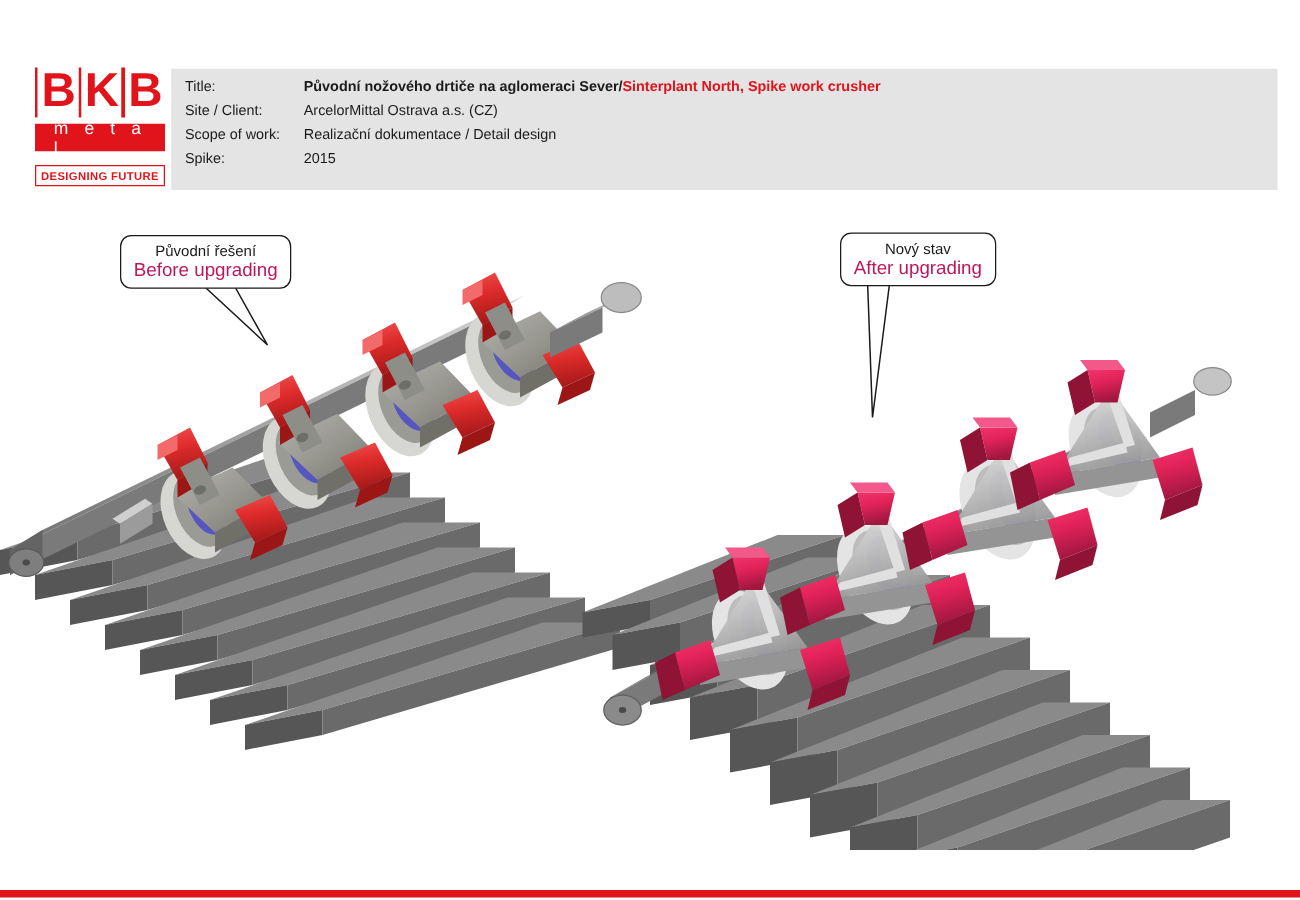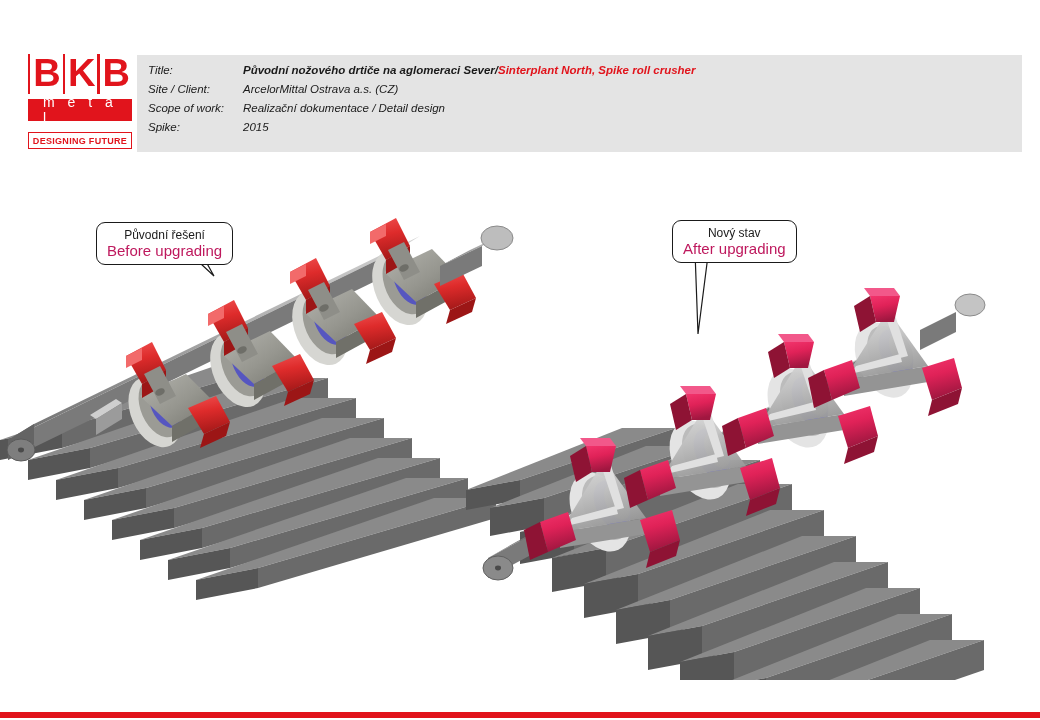--- a/index.html
+++ b/index.html
@@ -37,29 +37,29 @@
     display:flex;align-items:center;justify-content:center;
     box-sizing:border-box;background:#fff;
   }
   .logo-tag span{color:#E1141C;font-size:9px;font-weight:bold;letter-spacing:.3px;}
 
   
   .header-band{
     position:absolute;left:137px;top:55px;width:885px;height:97px;
     background:#E4E4E4;
   }
-  .hdr-rows{position:absolute;left:148px;top:64px;width:870px;font-style:italic;}
+  .hdr-rows{position:absolute;left:148px;top:64px;width:870px;}
   .hdr-row{display:flex;align-items:baseline;height:19px;}
   .hdr-label{width:95px;flex:0 0 95px;font-size:11.5px;color:#1a1a1a;}
   .hdr-value{font-size:11.5px;color:#1a1a1a;}
   .hdr-value.bold{font-weight:bold;}
   .hdr-value .red{color:#E1141C;font-weight:bold;}
 
   
-  .callout{position:absolute;box-sizing:border-box;margin-top:34px;}
+  .callout{position:absolute;box-sizing:border-box;}
   .callout-box{
     border:1.3px solid #1a1a1a;border-radius:9px;background:#fff;
     padding:4px 10px 5px 10px;text-align:center;position:relative;z-index:3;
   }
   .callout-line1{font-size:12px;color:#1a1a1a;line-height:16px;white-space:nowrap;}
   .callout-line2{font-size:15px;color:#be185d;line-height:16px;white-space:nowrap;}
   .callout-tail{position:absolute;left:0;top:0;overflow:visible;z-index:2;}
 
   
   .art{position:absolute;left:0;top:160px;width:1040px;height:520px;}
@@ -90,21 +90,21 @@
     <div class="logo-tag">
       <span>DESIGNING FUTURE</span>
     </div>
   </div>
 
   <div class="header-band"></div>
   <div class="hdr-rows">
 
     <div class="hdr-row">
       <div class="hdr-label">Title:</div>
-      <div class="hdr-value bold"><span>Původní nožového drtiče na aglomeraci Sever/</span><span class="red">Sinterplant North, Spike roll crusher</span></div>
+      <div class="hdr-value bold"><span>Původní nožového drtiče na aglomeraci Sever/</span><span class="red">Sinterplant North, Spike work crusher</span></div>
     </div>
 
     <div class="hdr-row">
       <div class="hdr-label">Site / Client:</div>
       <div class="hdr-value">ArcelorMittal  Ostrava a.s. (CZ)</div>
     </div>
 
     <div class="hdr-row">
       <div class="hdr-label">Scope of work:</div>
       <div class="hdr-value">Realizační dokumentace / Detail  design</div>

